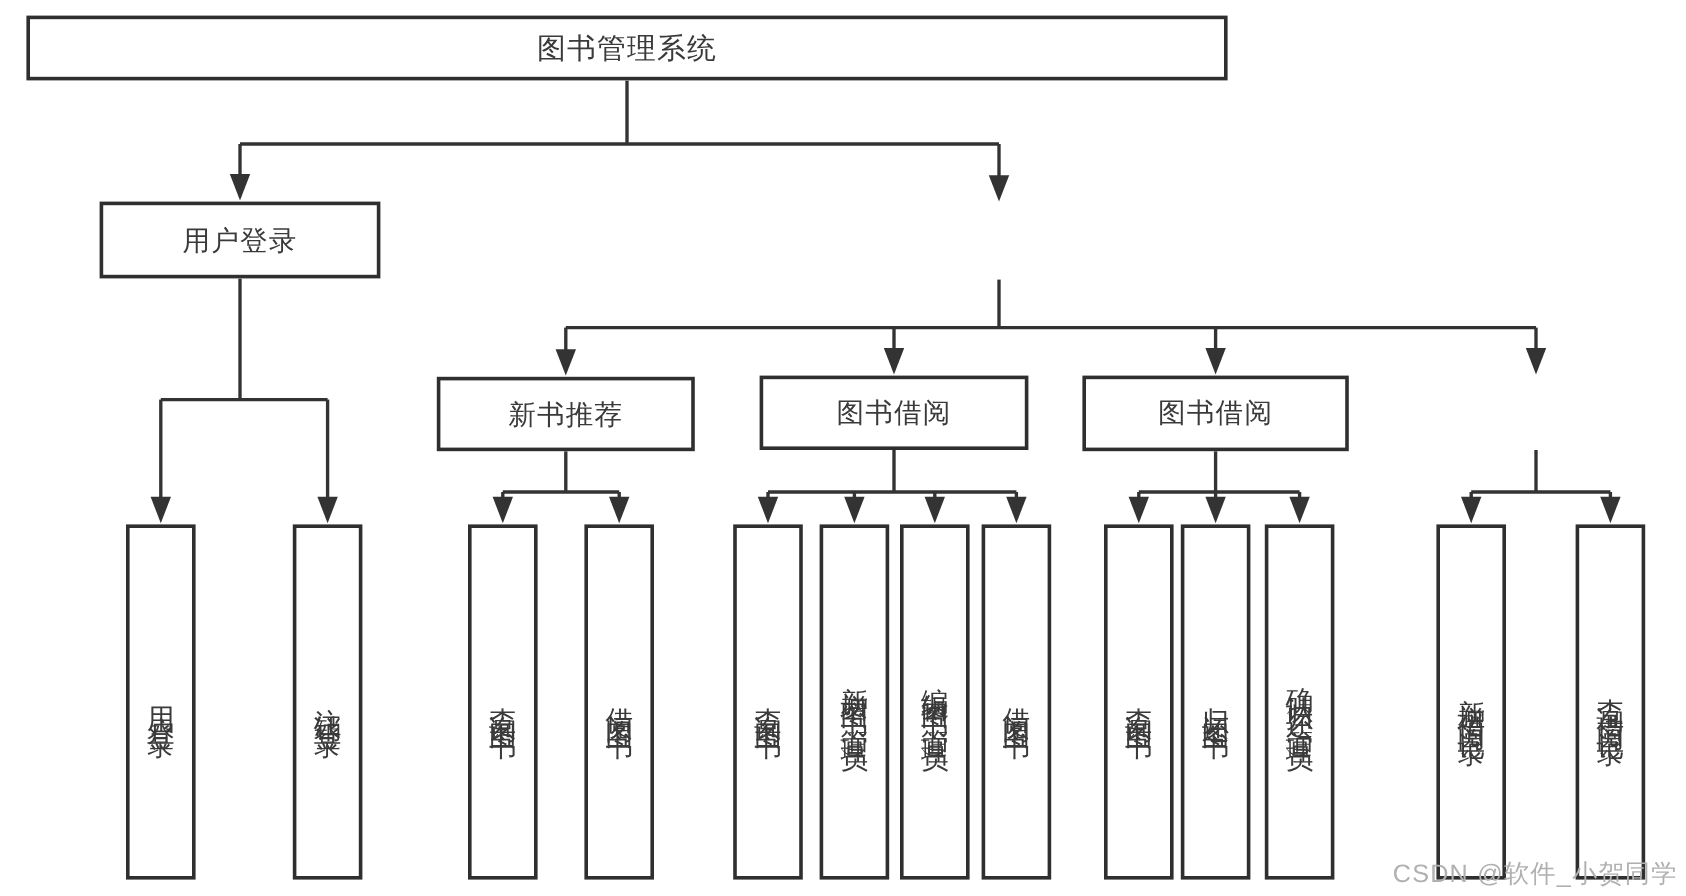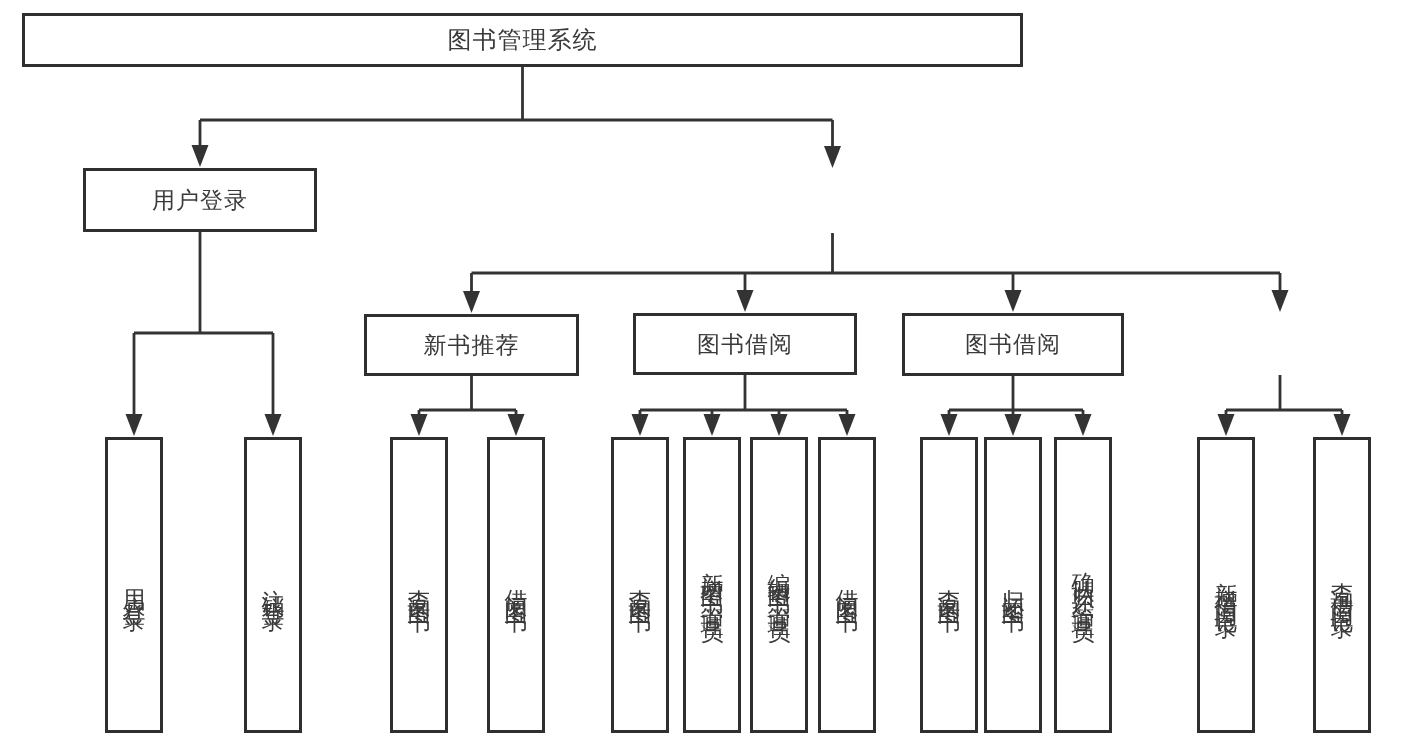--- a/index.html
+++ b/index.html
@@ -194,13 +194,14 @@
     <span class="vt">确认归还（管理员）</span>
   </div>
 
   <div class="box vb" id="n-g5a">
     <span class="vt">新增借阅记录</span>
   </div>
   <div class="box vb" id="n-g5b">
     <span class="vt">查询借阅记录</span>
   </div>
 
+  <div class="watermark">CSDN @软件_小贺同学</div>
 </div>
 
 </body></html>

